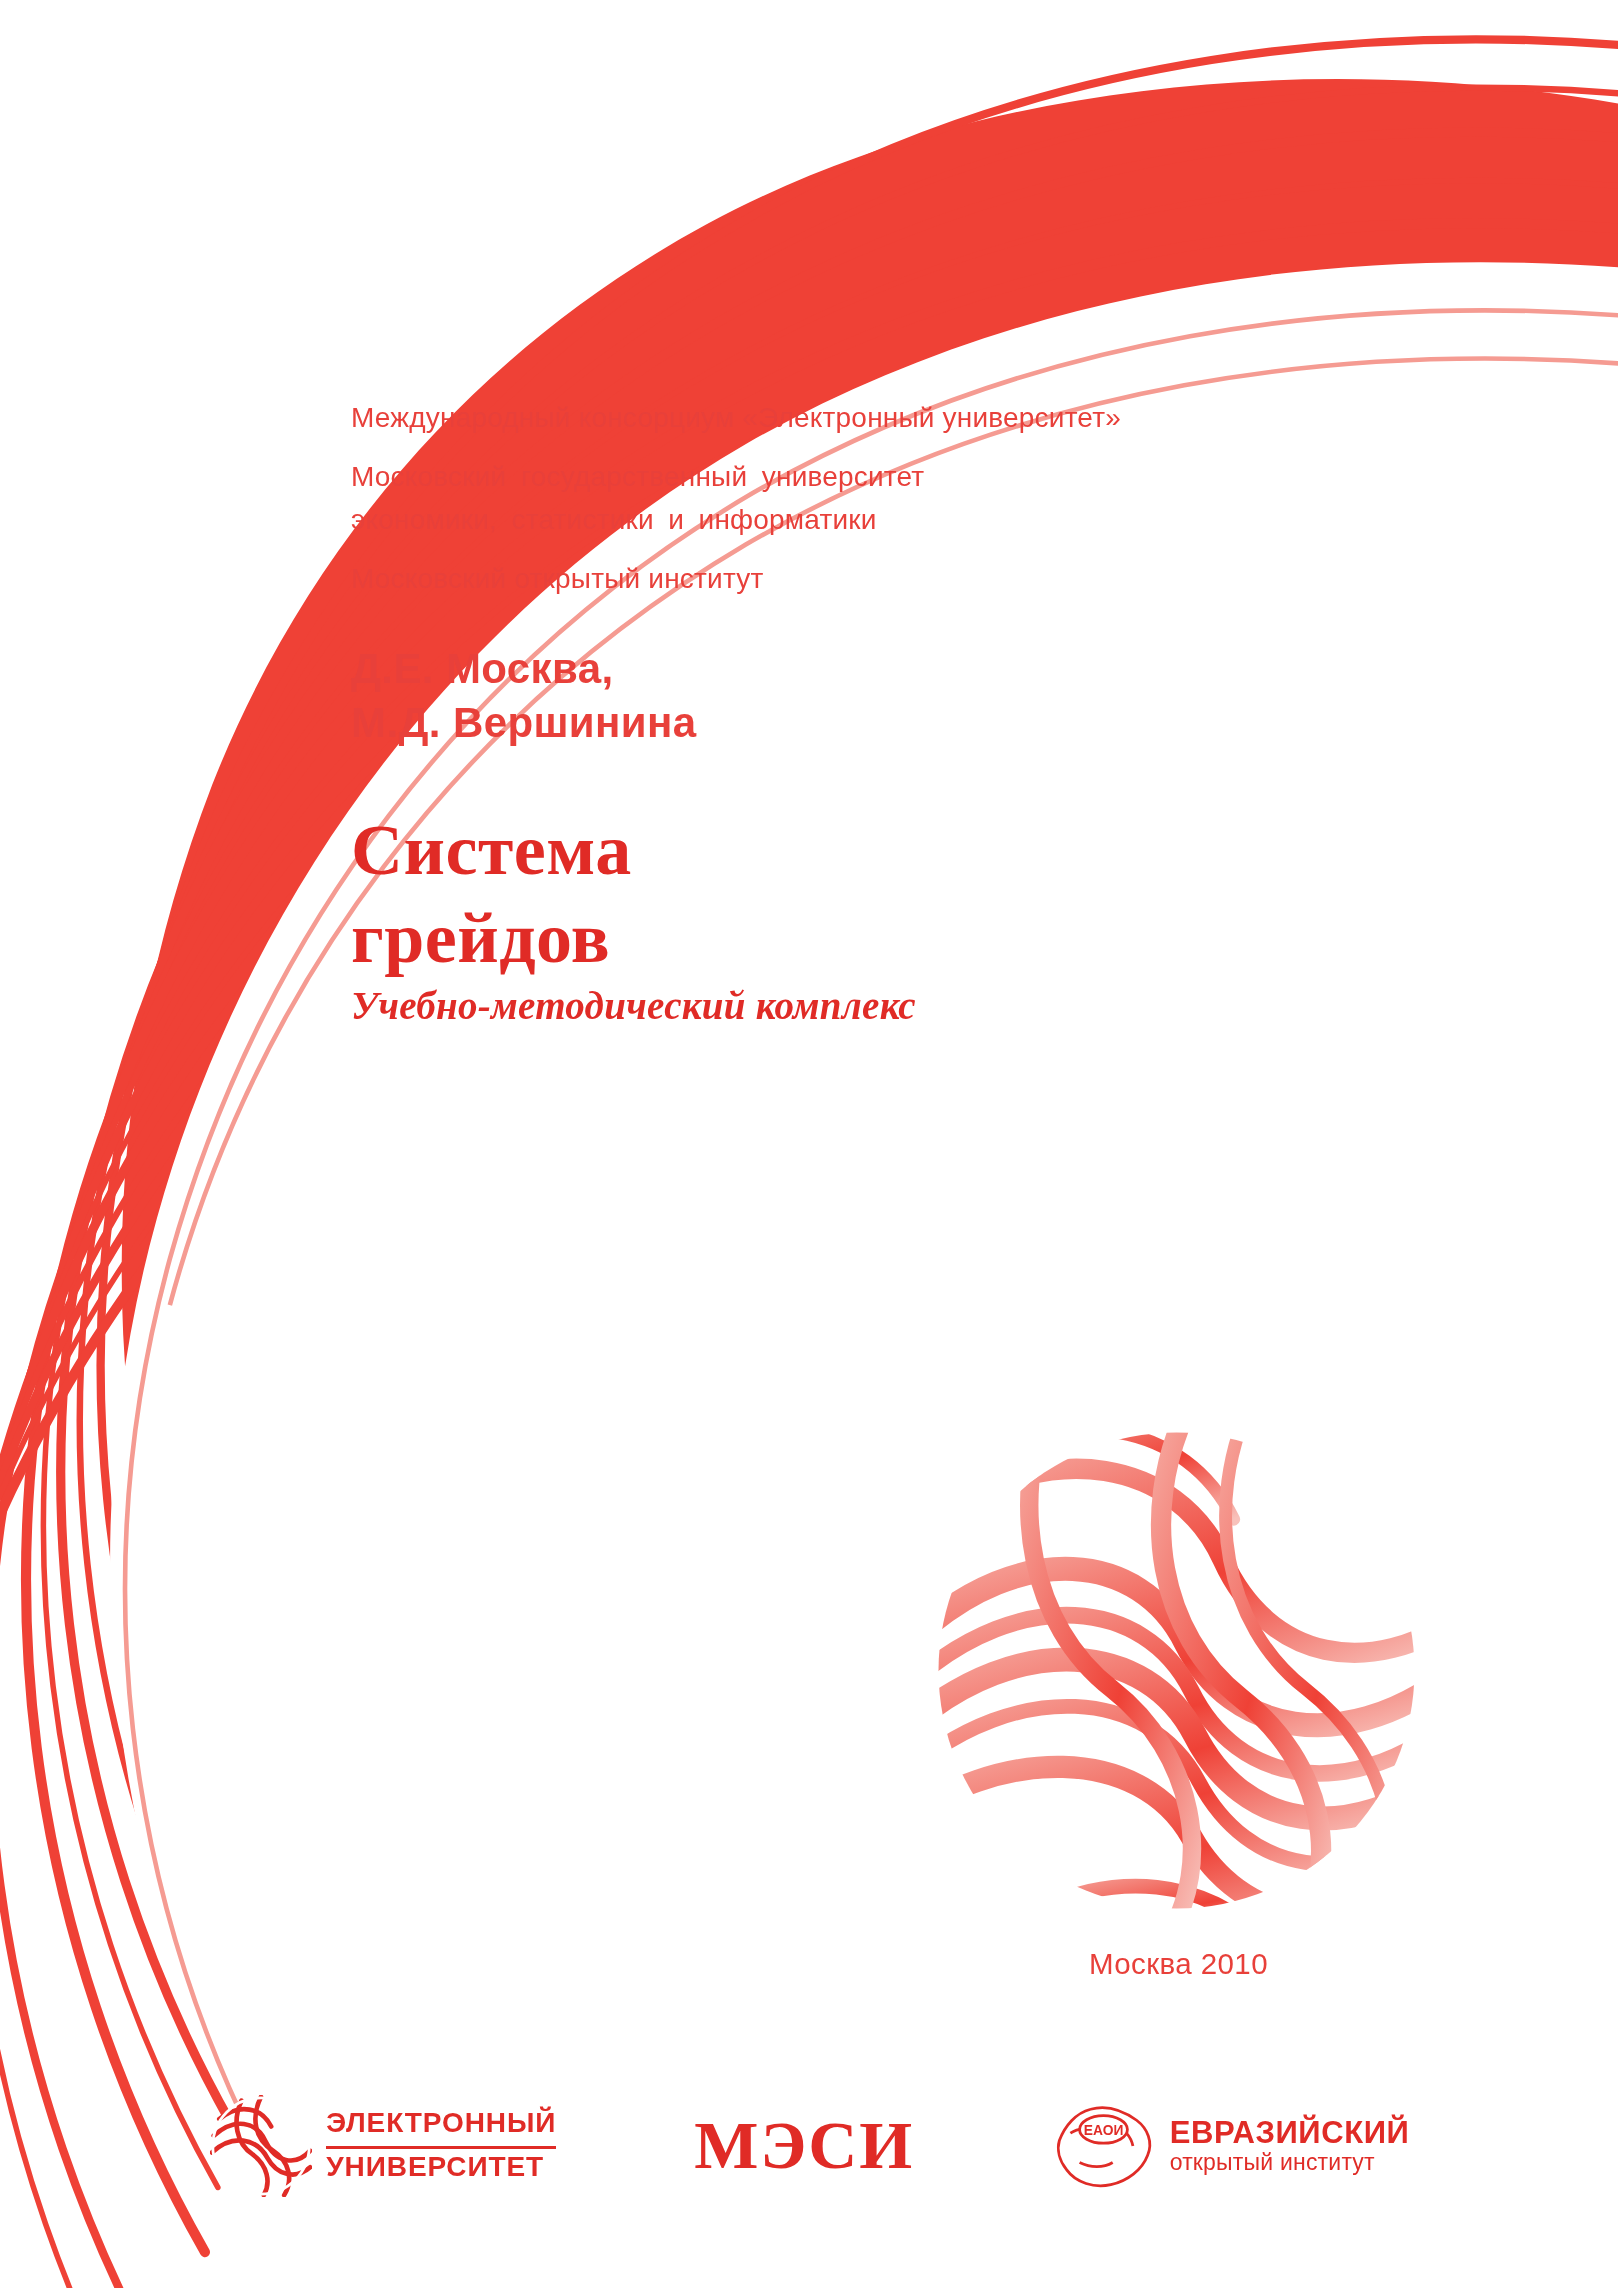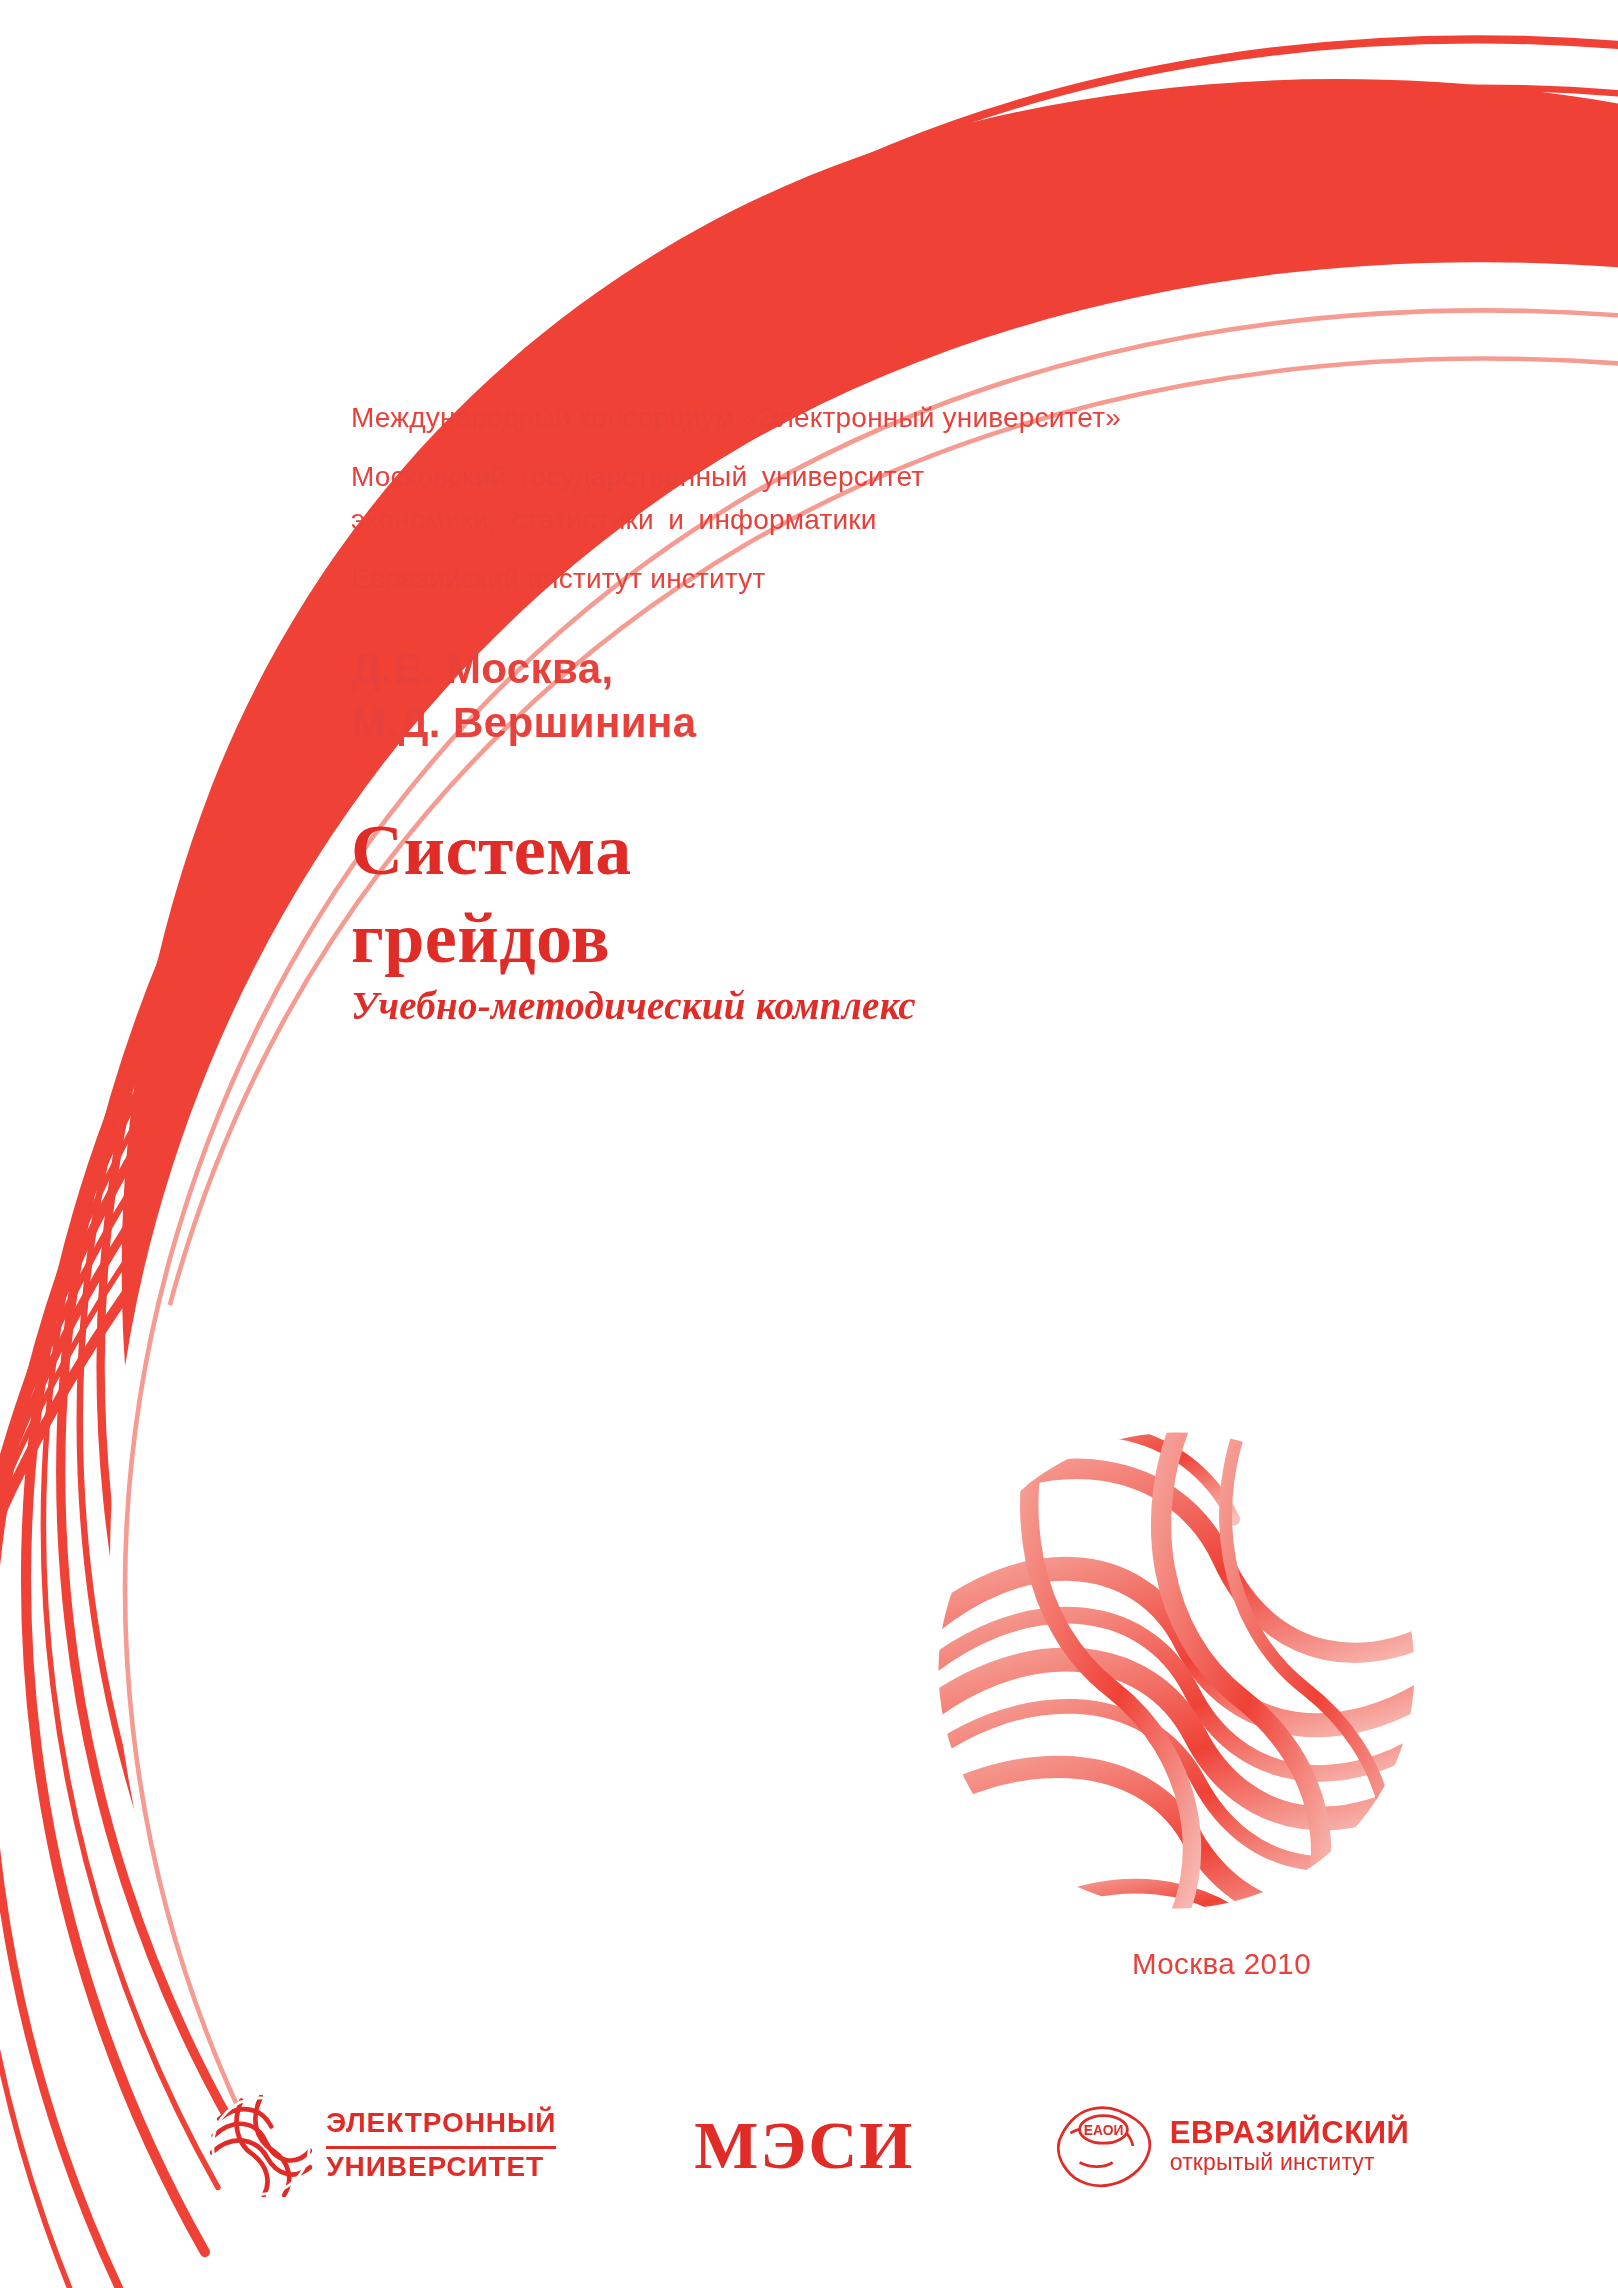--- a/index.html
+++ b/index.html
@@ -82,21 +82,20 @@
     letter-spacing: 0.3px;
   }
 
   .imprint {
     position: absolute;
     left: 1089px;
     top: 1947px;
     color: #e8403a;
     font-size: 29.5px;
     letter-spacing: 0.4px;
-    margin-left: 43px;
   }
 
   
   .globe {
     position: absolute;
     left: 909px;
     top: 1403px;
     width: 535px;
     height: 535px;
   }
@@ -247,21 +246,21 @@
       <path d="M 150,0 C 110,110 130,240 220,310 C 310,380 330,500 280,580" stroke-width="20"></path>
     </g>
     <circle cx="290" cy="290" r="258" fill="none" stroke="#ffffff" stroke-width="0"></circle>
   </svg>
 
   <div class="content">
     <div class="org-lines">
       <div class="org-line-1">Международный консорциум «Электронный университет»</div>
       <div class="org-line-2">Московский  государственный  университет</div>
       <div class="org-line-3">экономики,  статистики  и  информатики</div>
-      <div class="org-line-4">Евразийский институт институт</div>
+      <div class="org-line-4">Московский открытый институт</div>
     </div>
 
     <div class="authors">
       <div>Д.Е. Москва,</div>
       <div>М.Д. Вершинина</div>
     </div>
 
     <div class="title">
       <span class="ln">Система</span>
       <span class="ln">грейдов</span>

